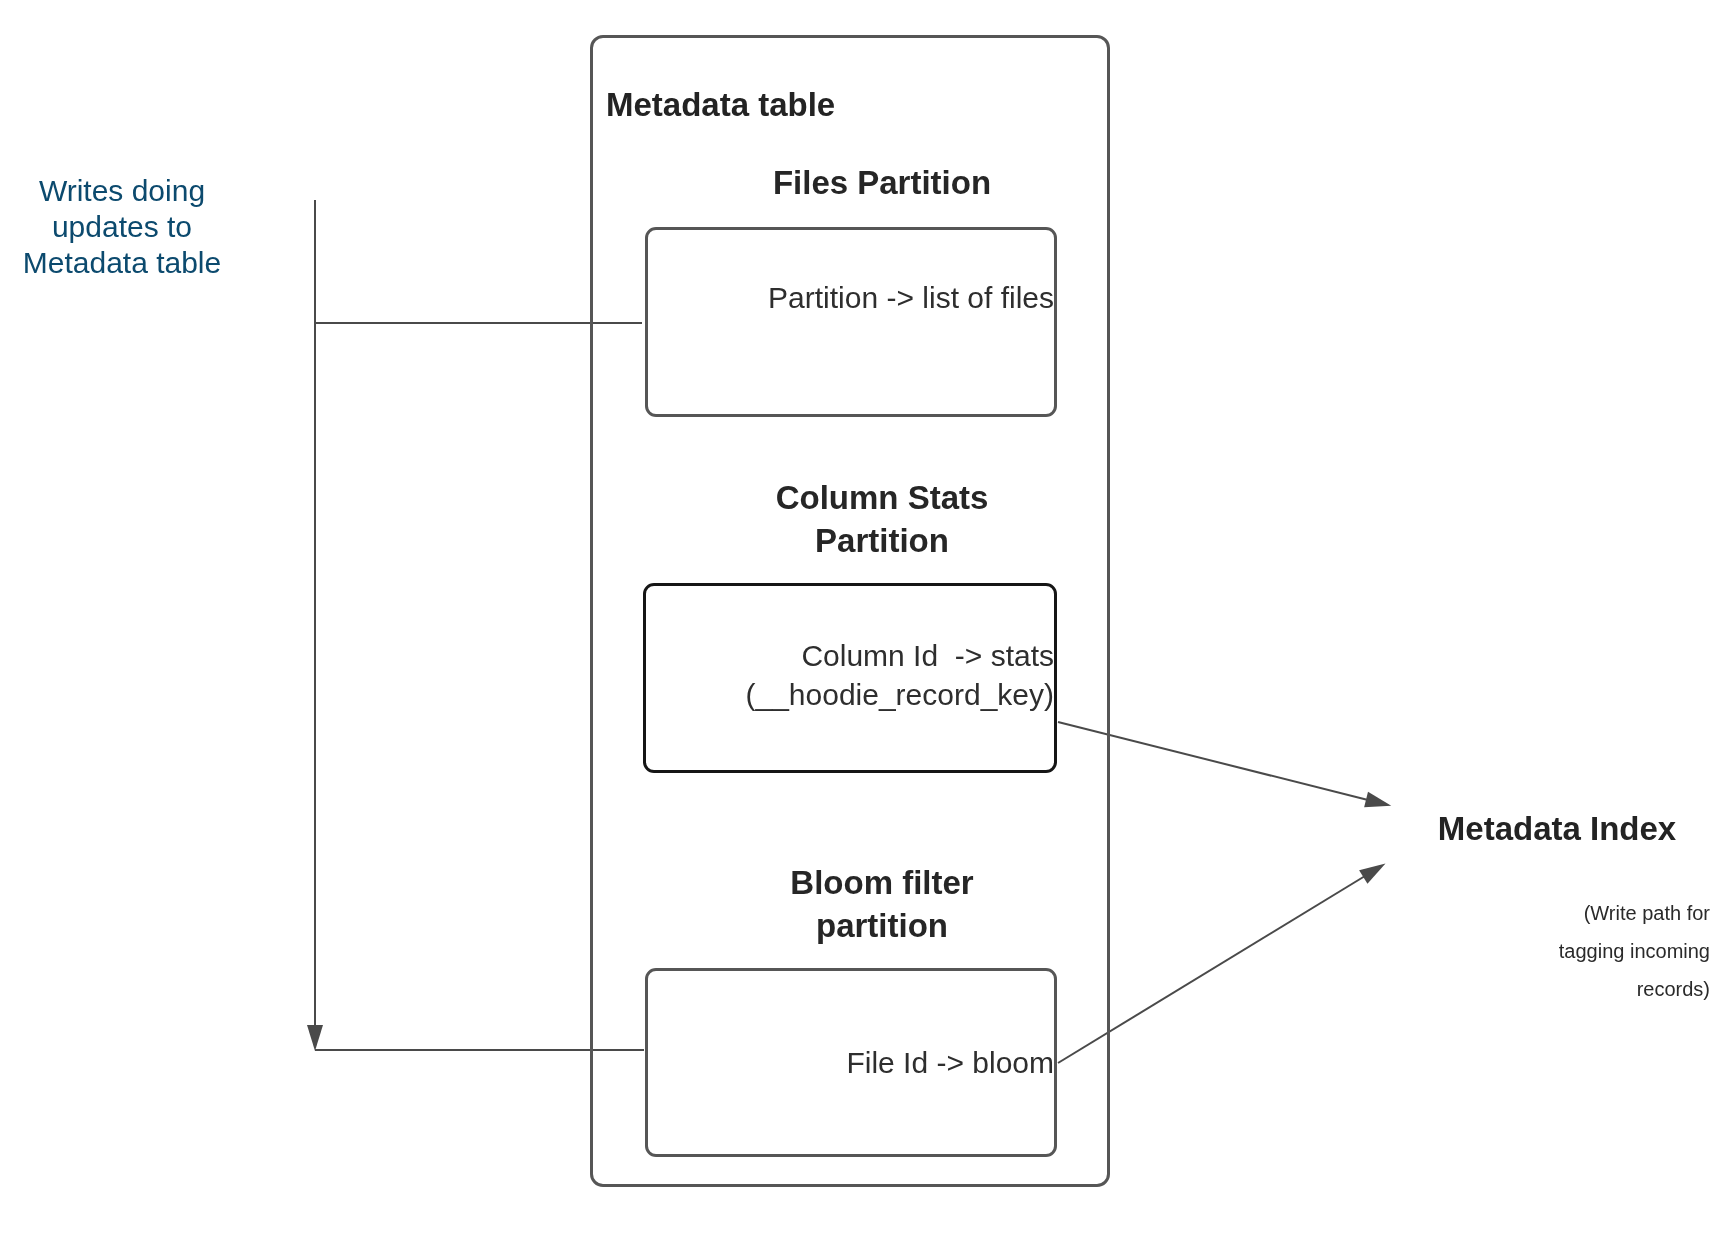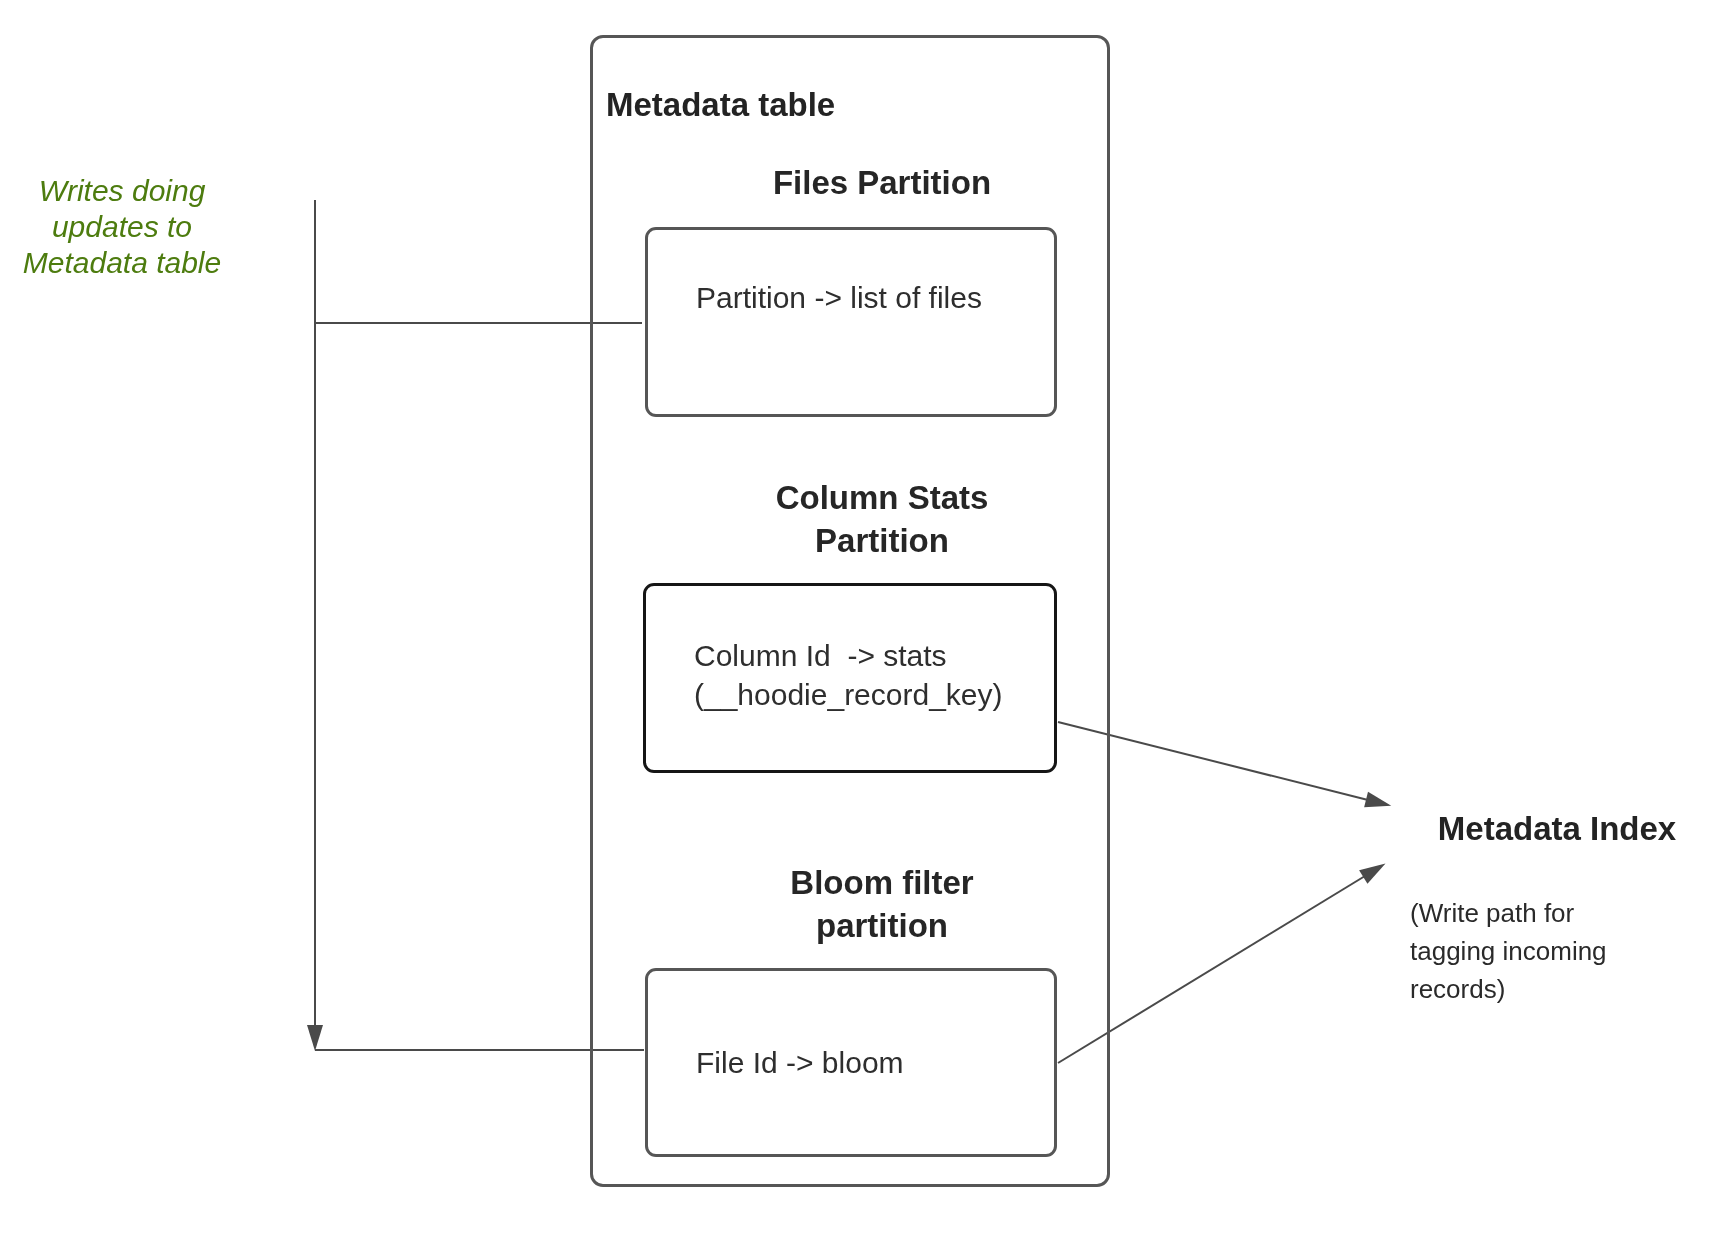--- a/index.html
+++ b/index.html
@@ -49,47 +49,45 @@
     font-size: 33px;
     line-height: 43px;
     color: #262626;
   }
   .files-heading { top: 161px; }
   .cs-heading    { top: 476px; }
   .bloom-heading { top: 861px; }
 
   .box-text {
     left: 0; right: 0;
-    text-align: left;
+    text-align: right;
     font-size: 30px;
     line-height: 39px;
     color: #2e2e2e;
-    margin-left: 48px;
   }
   .files-box .box-text { top: 48px; }
   .cs-box .box-text    { top: 50px; }
   .bloom-box .box-text { top: 72px; }
 
   .note {
     text-align: center;
     font-size: 30px;
     line-height: 36px;
-    color: #4d7c0f;
-    font-style: italic;
+    color: #0c4a6e;
   }
   .left-note { left: 12px; top: 173px; width: 220px; }
 
   .index-title {
     left: 1407px; top: 808px; width: 300px;
     text-align: center;
   }
   .index-subtitle {
     left: 1410px; top: 894px; width: 300px;
-    text-align: left;
-    font-size: 26px;
+    text-align: right;
+    font-size: 20px;
     line-height: 38px;
     color: #2a2a2a;
   }
 </style>
 </head>
 <body>
 
 <div class="canvas">
 
   <svg class="connectors" width="1718" height="1244" viewBox="0 0 1718 1244">

